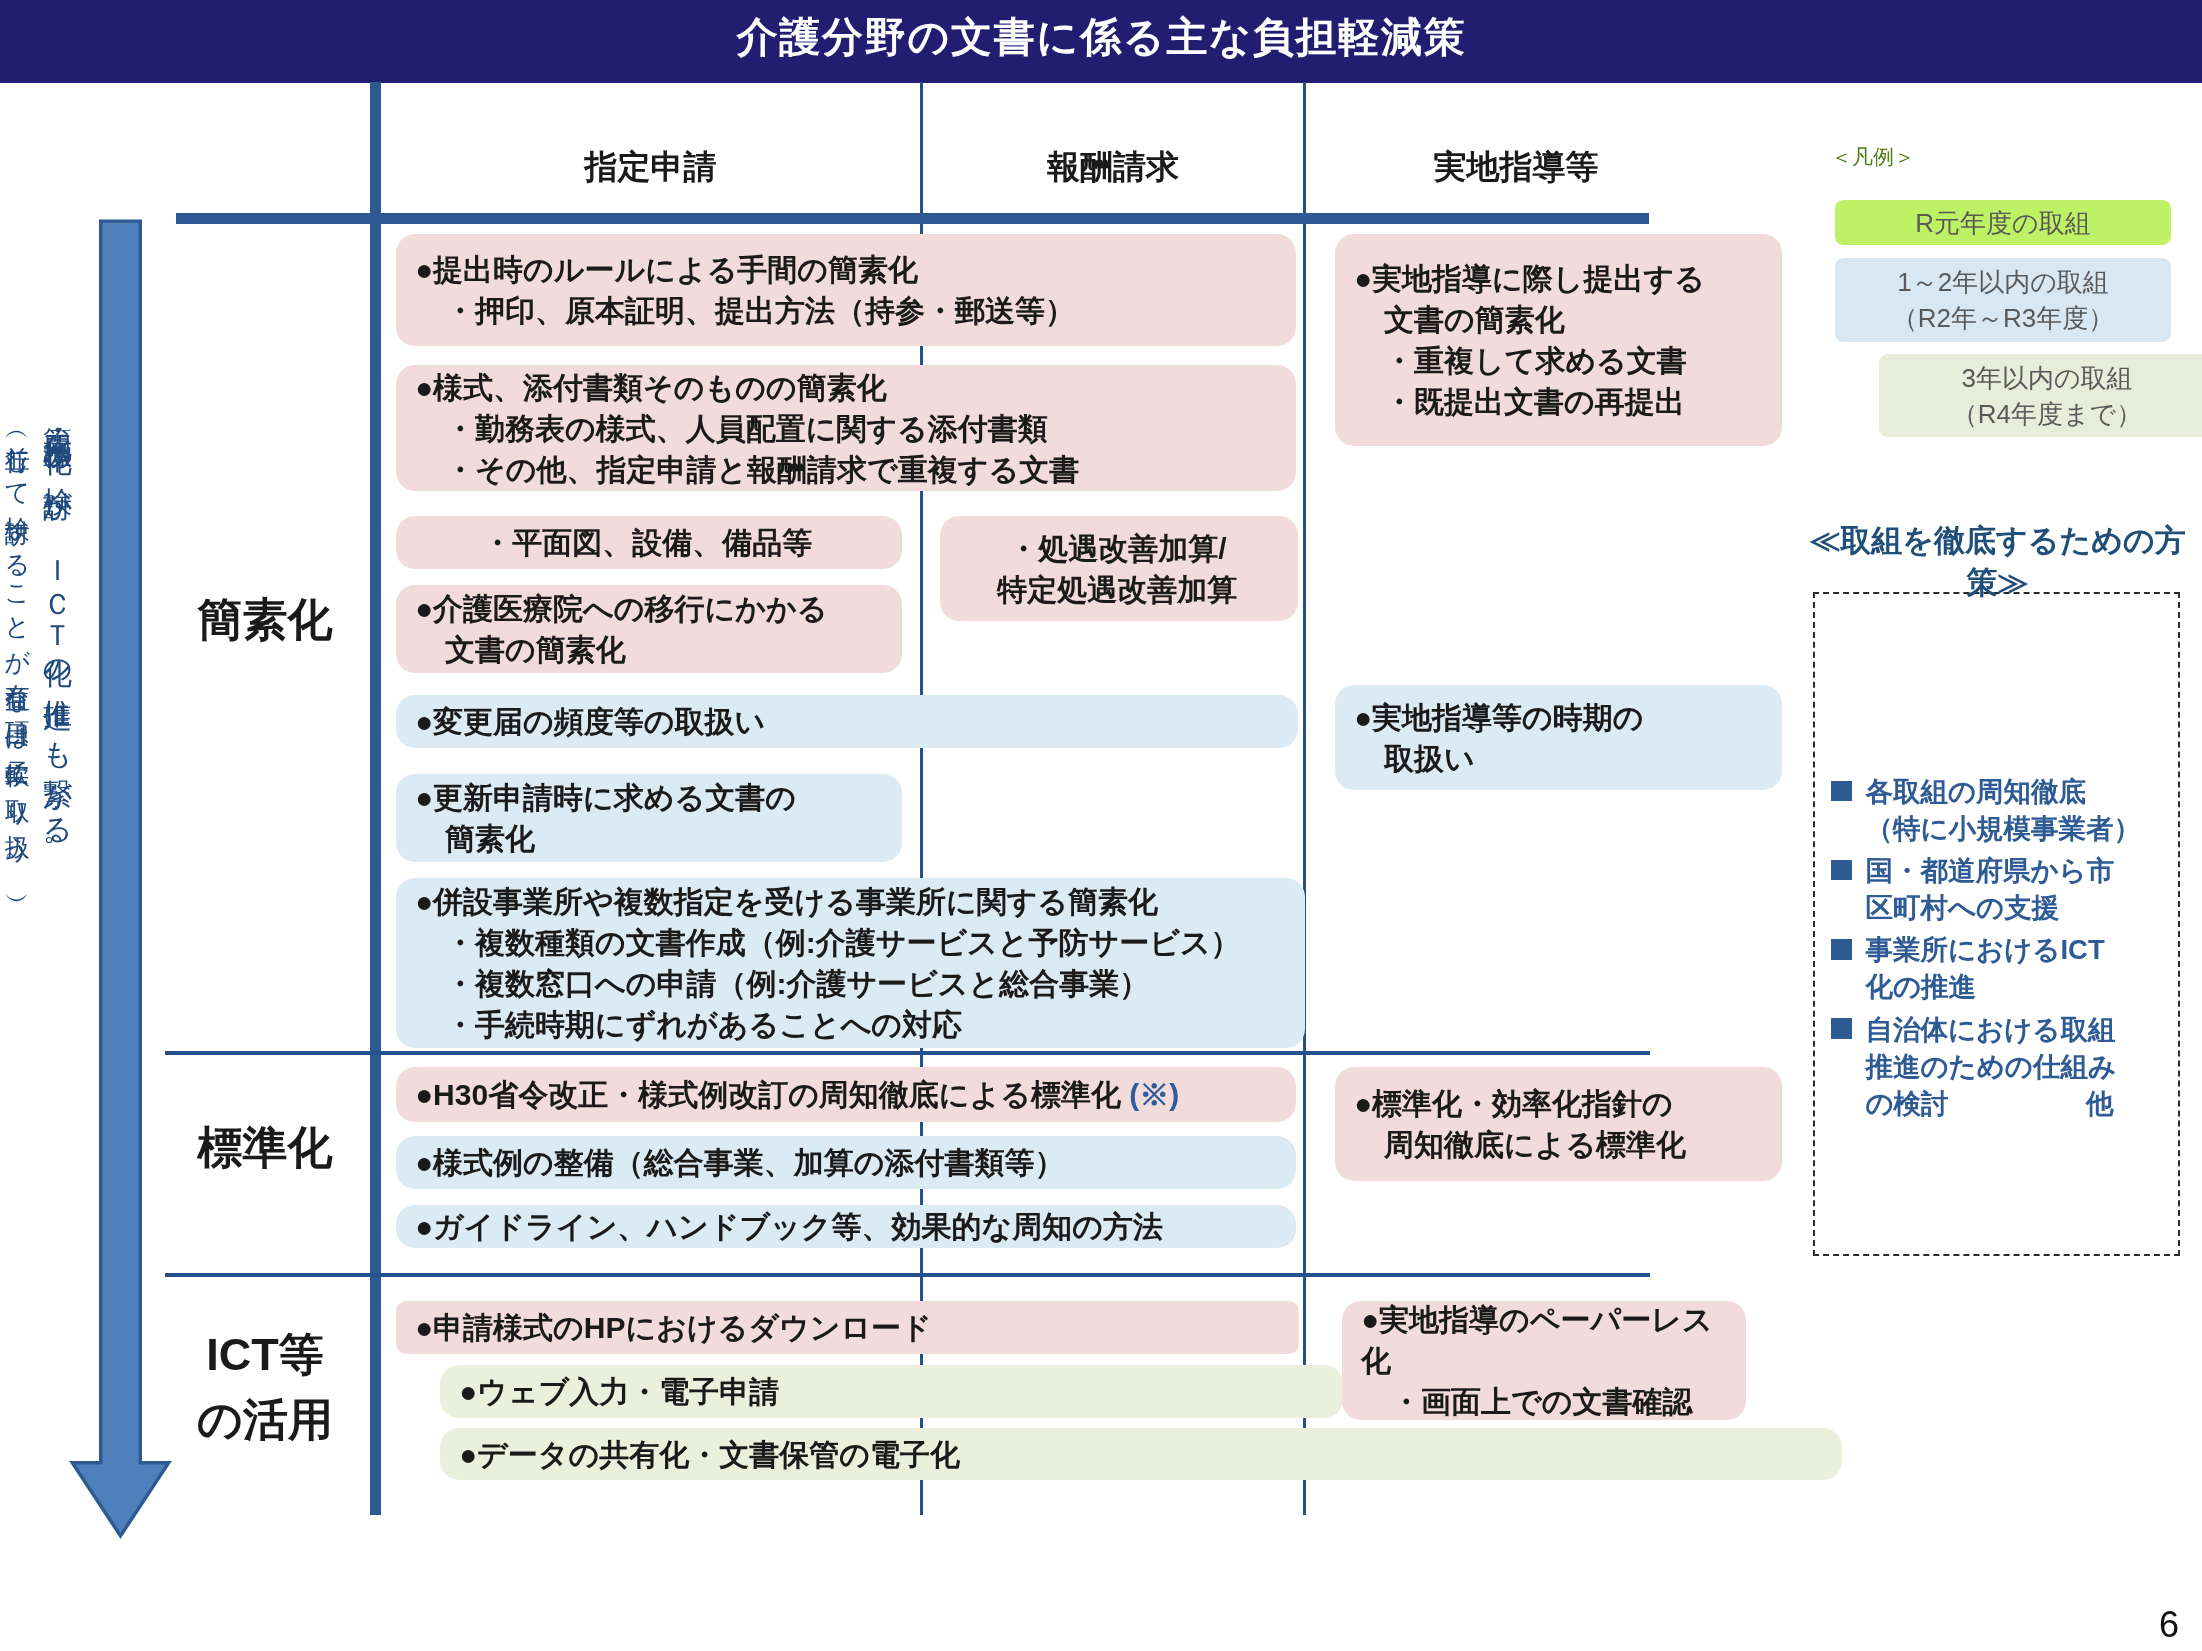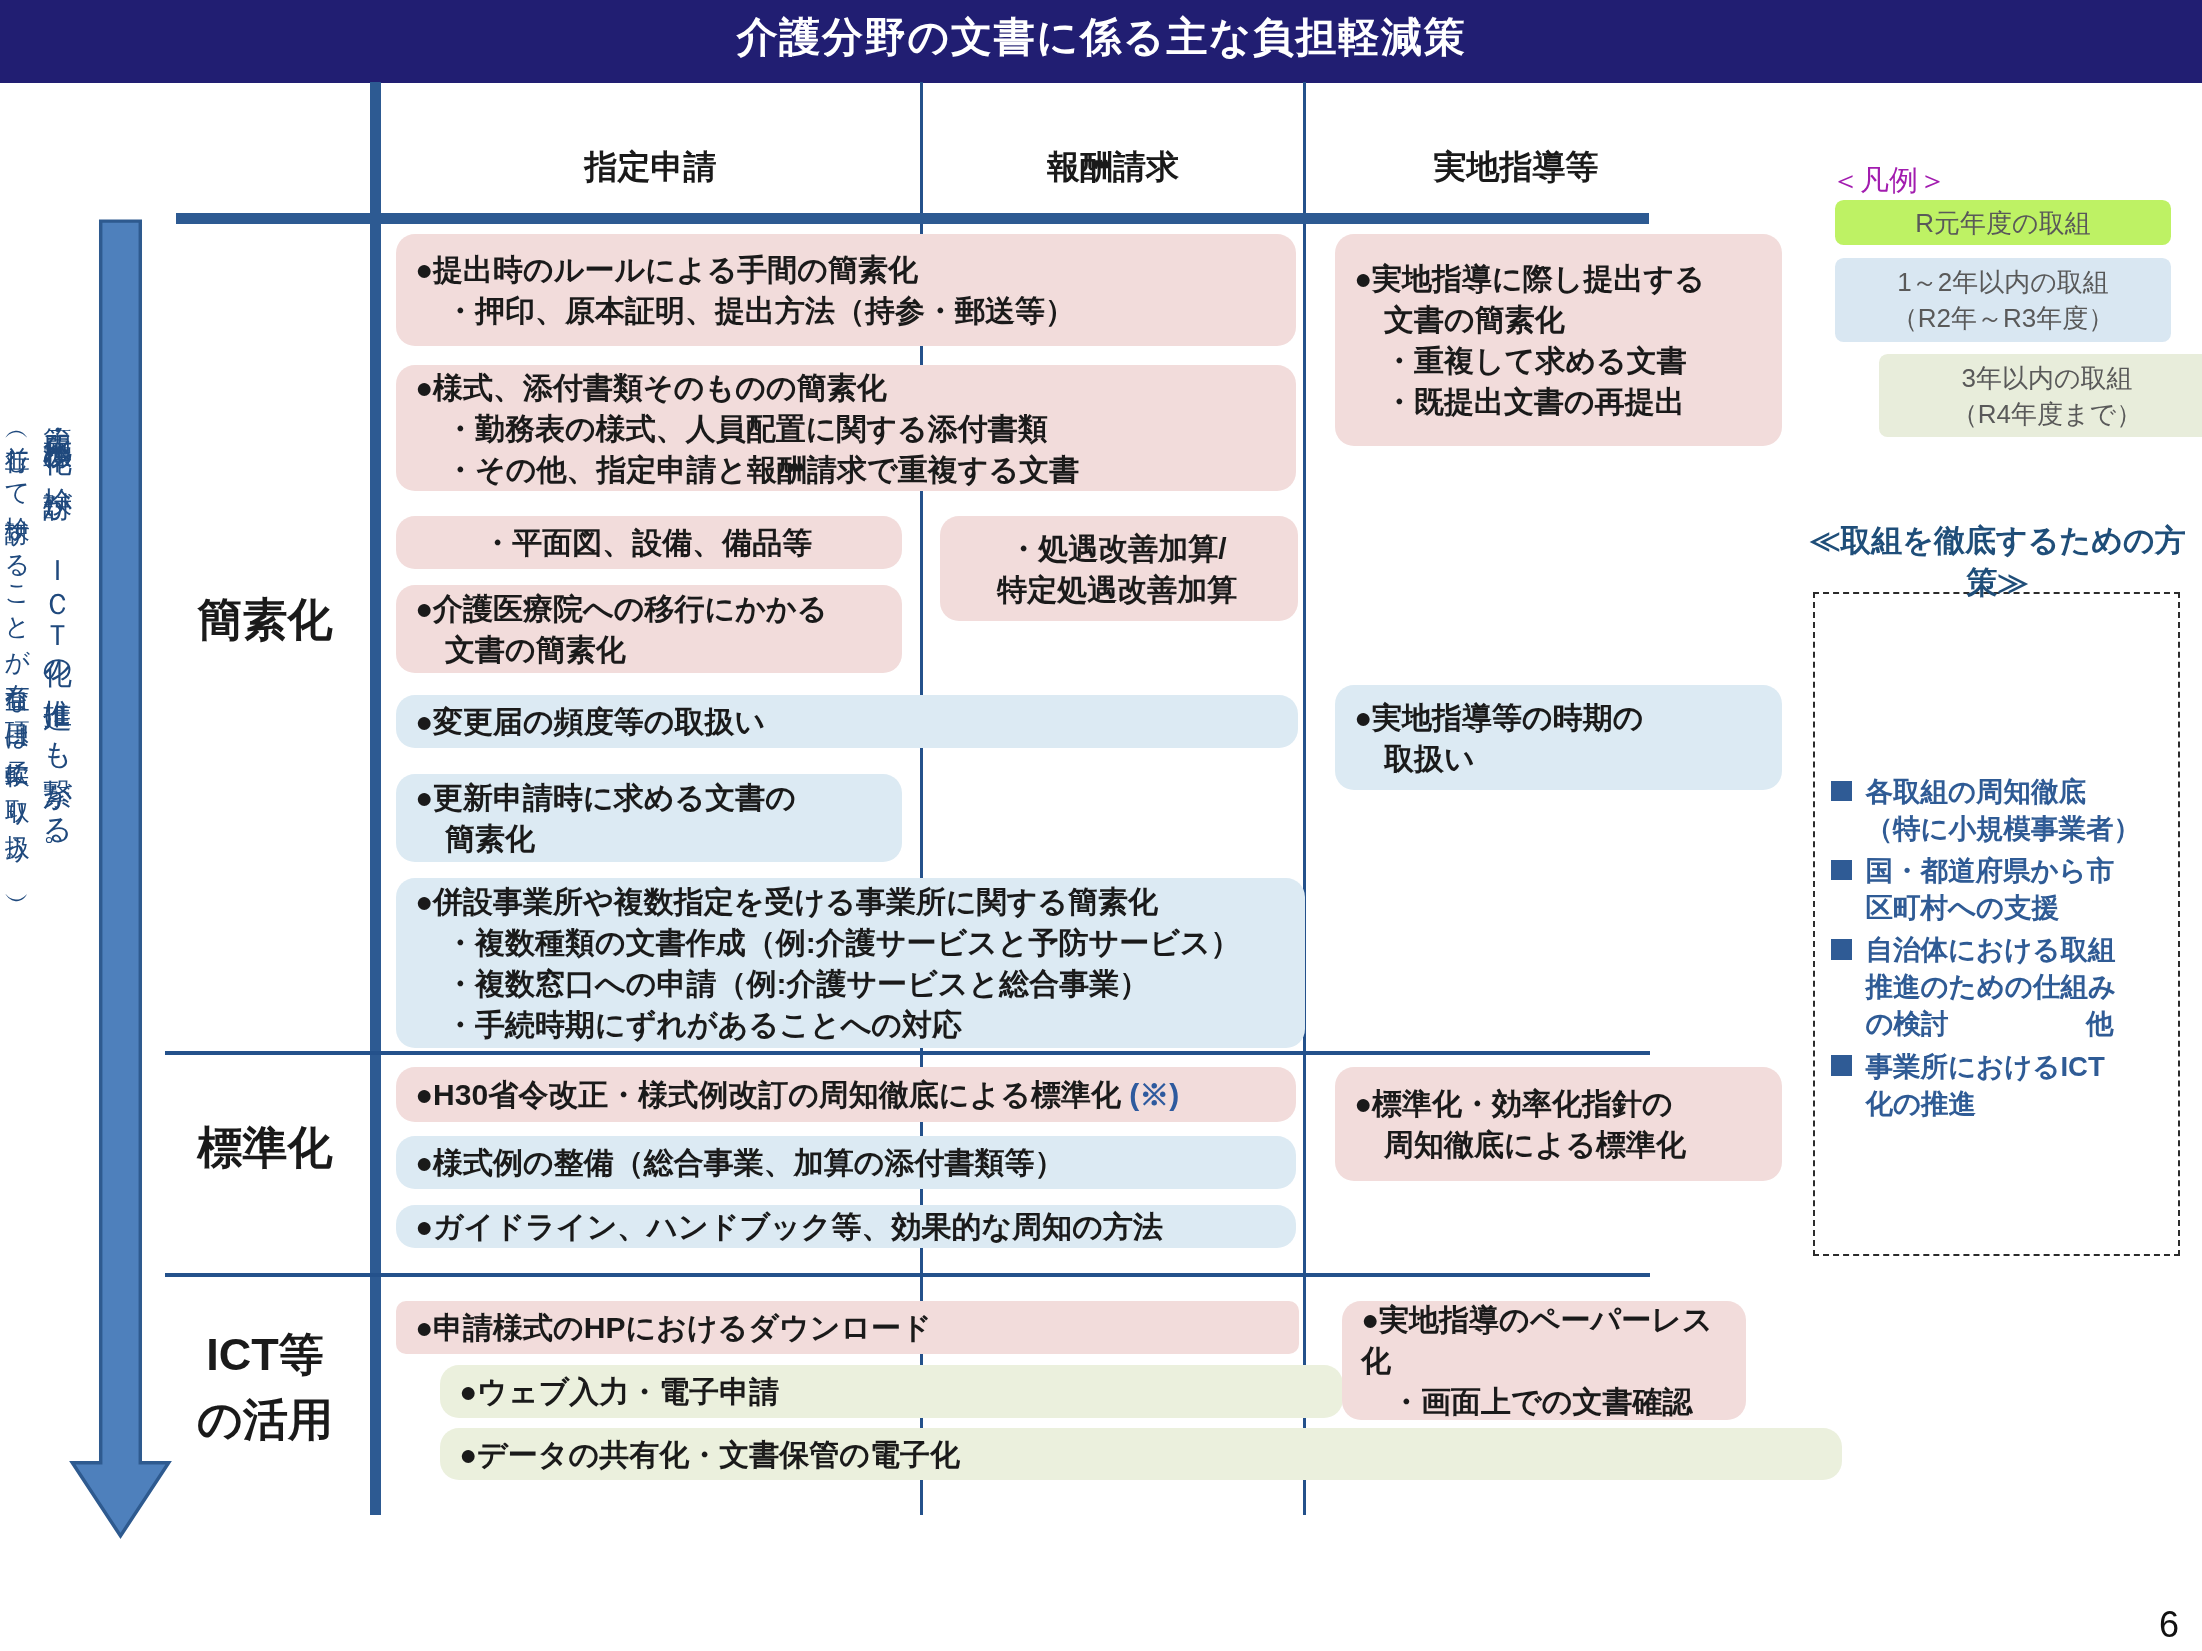--- a/index.html
+++ b/index.html
@@ -27,21 +27,21 @@
   .blue{background:#DCEAF3;}
   .green{background:#EBF0DD;margin-left:44px;}
   .ctr{text-align:center;padding-left:8.6px;}
   .note{color:#2E5A9E;font-weight:bold;}
   
   .varrow{position:absolute;left:0;top:0;z-index:2;}
   .vtext{position:absolute;writing-mode:vertical-rl;color:#1F497D;z-index:3;letter-spacing:3.4px;}
   .vtext.main{font-size:29px;}
   .vtext.paren{font-size:25px;}
   
-  .legend-title{position:absolute;left:1831px;top:161px;font-size:29px;color:#a21caf;z-index:3;}
+  .legend-title{position:absolute;left:1831px;top:143px;font-size:21px;color:#4d7c0f;z-index:3;}
   .lgd{position:absolute;left:1835px;width:336px;border-radius:8.6px;display:flex;align-items:center;
        justify-content:center;text-align:center;font-size:26px;line-height:36px;color:#595959;
        white-space:pre-line;z-index:2;}
   .lgd.pink{background:#bef264;}
   .lgd.blue{background:#D9E7F2;}
   .lgd.green{background:#E8EDDB;}
   
   .measures-title{position:absolute;left:1796px;top:520px;width:403px;text-align:center;font-size:31px;
                   font-weight:bold;color:#1F4E79;z-index:3;}
   .dashedbox{position:absolute;left:1813px;top:592px;width:367px;height:664px;border:2.6px dashed #2b2b2b;
@@ -139,27 +139,27 @@
       <span class="tx">各取組の周知徹底
 （特に小規模事業者）</span>
     </div>
     <div class="m-item">
       <span class="sq"></span>
       <span class="tx">国・都道府県から市
 区町村への支援</span>
     </div>
     <div class="m-item">
       <span class="sq"></span>
+      <span class="tx">事業所におけるICT
+化の推進</span>
+    </div>
+    <div class="m-item">
+      <span class="sq"></span>
       <span class="tx">自治体における取組
 推進のための仕組み
 の検討　　　　　他</span>
-    </div>
-    <div class="m-item">
-      <span class="sq"></span>
-      <span class="tx">事業所におけるICT
-化の推進</span>
     </div>
   </div>
 
   <div class="pagenum">6</div>
 
 </div>
 
 
 </body></html>

